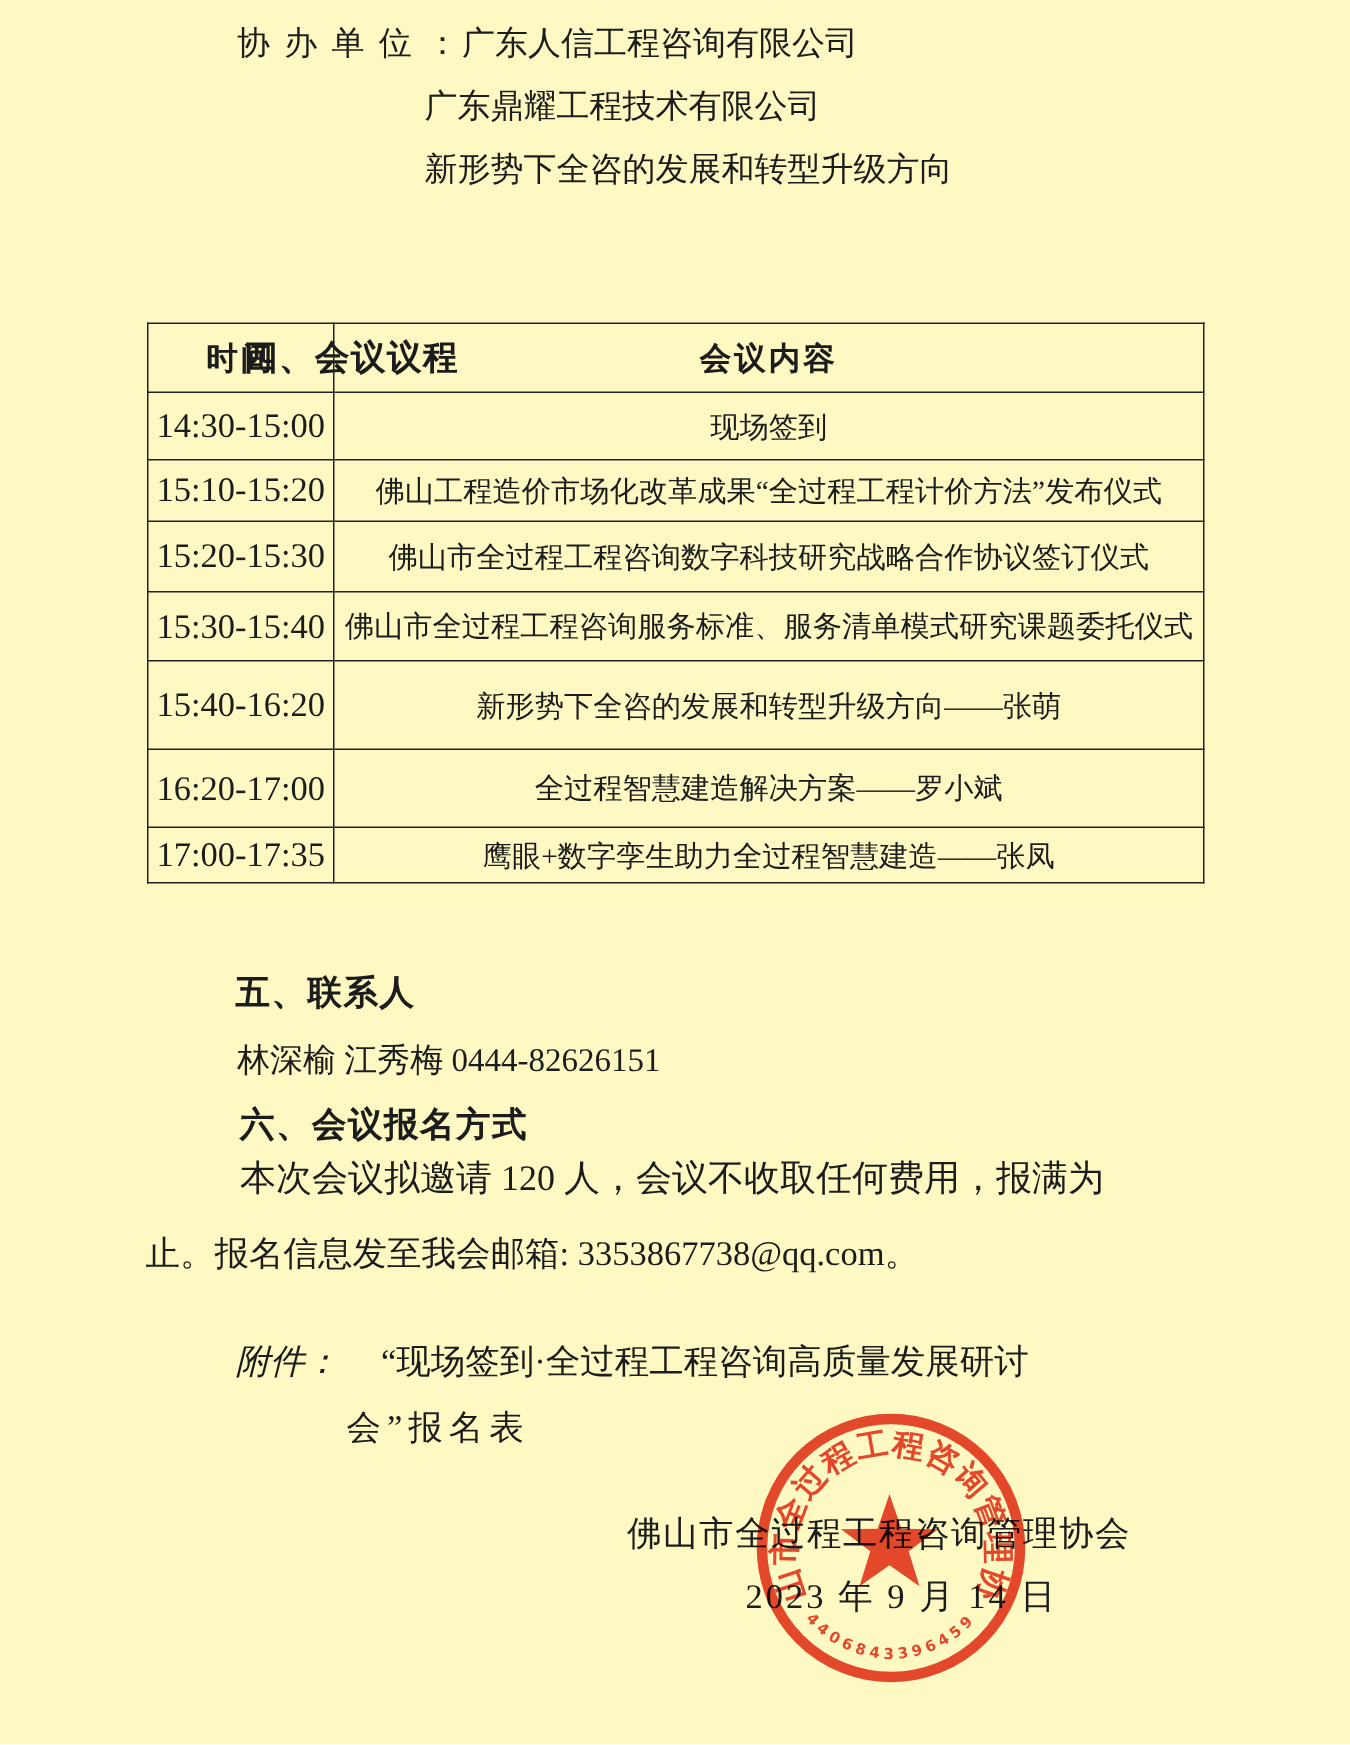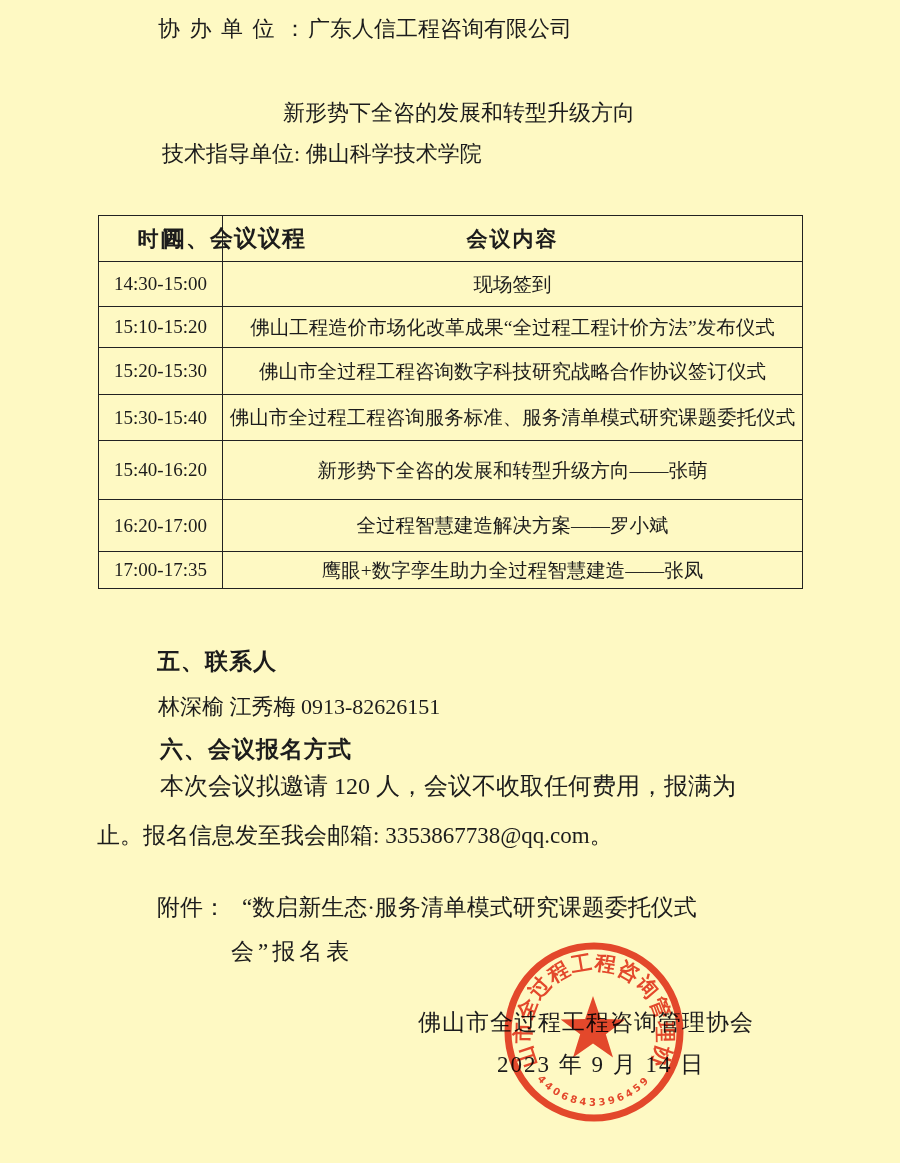--- a/index.html
+++ b/index.html
@@ -18,53 +18,50 @@
     position:absolute;left:98px;top:215px;
     border-collapse:collapse;table-layout:fixed;
     width:704px;
   }
   .agenda-table td,.agenda-table th{
     border:1.6px solid #222;
     text-align:center;vertical-align:middle;
     padding:0 2px;overflow:hidden;white-space:nowrap;
   }
   .agenda-table th{font-size:21px;font-weight:bold;letter-spacing:2px;}
-  .agenda-table .time-cell{font-size:19px;letter-spacing:0px;}
+  .agenda-table .time-cell{font-size:23px;letter-spacing:0px;}
   .agenda-table .content-cell{font-size:19.5px;}
   .col-time{width:124px;}
   .col-content{width:580px;}
   .agenda-table tr:nth-child(1){height:46px;}
   .agenda-table tr:nth-child(2){height:45px;}
   .agenda-table tr:nth-child(3){height:41px;}
   .agenda-table tr:nth-child(4){height:47px;}
   .agenda-table tr:nth-child(5){height:46px;}
   .agenda-table tr:nth-child(6){height:59px;}
   .agenda-table tr:nth-child(7){height:52px;}
   .agenda-table tr:nth-child(8){height:37px;}
   .agenda-table tr:nth-child(9){height:42px;}
-  .attach-label{margin-right:16px;}
+  .attach-label{margin-right:28px;font-style:italic;}
   .seal{
     position:absolute;left:498px;top:936px;
     mix-blend-mode:multiply;opacity:.93;
   }
 </style>
 </head>
 <body>
 
 <div class="page">
 
   <div class="line" style="left:158px;top:14px;">
     <span class="label-spaced">协 办 单 位 ：</span><span>广东人信工程咨询有限公司</span>
   </div>
+  <div class="line" style="left:283px;top:56px;">广东鼎耀工程技术有限公司</div>
   <div class="line" style="left:283px;top:98px;">新形势下全咨的发展和转型升级方向</div>
 
-  <div class="line" style="left:162px;top:139px;">
-    <span>技术指导单位:</span>
-    <span>佛山科学技术学院</span>
-  </div>
 
   <div class="line heading" style="left:162px;top:176px;margin-top:48px;">四、会议议程</div>
 
   <table class="agenda-table">
     <colgroup>
         <col class="col-time">
         <col class="col-content">
       </colgroup>
     <tbody>
         <tr>
@@ -96,28 +93,28 @@
       <td class="content-cell">全过程智慧建造解决方案——罗小斌</td>
     </tr>
     <tr>
       <td class="time-cell">17:00-17:35</td>
       <td class="content-cell">鹰眼+数字孪生助力全过程智慧建造——张凤</td>
     </tr>
   </tbody>
     </table>
 
   <div class="line heading" style="left:157px;top:647px;">五、联系人</div>
-  <div class="line" style="left:158px;top:692px;">林深榆 江秀梅 0913-82626151</div>
+  <div class="line" style="left:158px;top:692px;">林深榆 江秀梅 0444-82626151</div>
 
   <div class="line heading" style="left:160px;top:735px;">六、会议报名方式</div>
   <div class="line" style="left:160px;top:771px;font-size:24px;">本次会议拟邀请 120 人，会议不收取任何费用，报满为</div>
   <div class="line" style="left:97px;top:821px;font-size:23px;">止。报名信息发至我会邮箱: 3353867738@qq.com。</div>
 
   <div class="line" style="left:157px;top:893px;font-size:23px;">
-    <span class="attach-label">附件：</span><span>“数启新生态·服务清单模式研究课题委托仪式</span>
+    <span class="attach-label">附件：</span><span>“现场签到·全过程工程咨询高质量发展研讨</span>
   </div>
   <div class="line" style="left:231px;top:937px;font-size:23px;letter-spacing:4px;">会”报名表</div>
 
   <div class="line" style="left:418px;top:1008px;font-size:23px;letter-spacing:1px;">佛山市全过程工程咨询管理协会</div>
   <div class="line" style="left:497px;top:1050px;font-size:23px;letter-spacing:2px;">2023 年 9 月 14 日</div>
 
   <svg class="seal" width="192" height="192" viewBox="498 936 192 192">
     <defs>
       <path id="sealTopArc" d="M 534 1056 A 64 64 0 1 1 654 1056" fill="none"></path>
       <path id="sealBottomArc" d="M 530 1069 A 74 74 0 0 0 658 1069" fill="none"></path>

